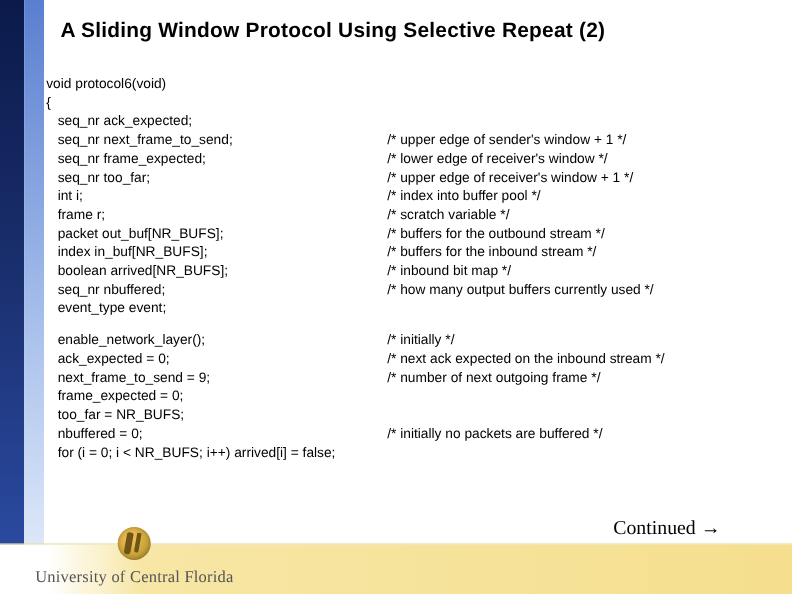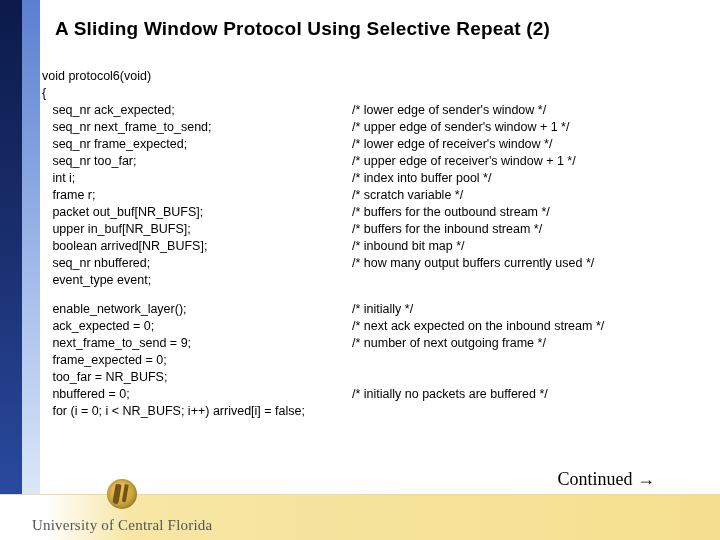--- a/index.html
+++ b/index.html
@@ -138,21 +138,20 @@
     <div class="row">
         <span class="code">void protocol6(void)</span>
       </div>
     <div class="row">
         <span class="code">{</span>
       </div>
 
     <div id="decl-block">
         <div class="row">
           <span class="code">   seq_nr ack_expected;</span>
-          <span class="cmt">/* lower edge of sender's window */</span>
         </div>
         <div class="row">
           <span class="code">   seq_nr next_frame_to_send;</span>
           <span class="cmt">/* upper edge of sender's window + 1 */</span>
         </div>
         <div class="row">
           <span class="code">   seq_nr frame_expected;</span>
           <span class="cmt">/* lower edge of receiver's window */</span>
         </div>
         <div class="row">
@@ -165,21 +164,21 @@
         </div>
         <div class="row">
           <span class="code">   frame r;</span>
           <span class="cmt">/* scratch variable */</span>
         </div>
         <div class="row">
           <span class="code">   packet out_buf[NR_BUFS];</span>
           <span class="cmt">/* buffers for the outbound stream */</span>
         </div>
         <div class="row">
-          <span class="code">   upper in_buf[NR_BUFS];</span>
+          <span class="code">   index in_buf[NR_BUFS];</span>
           <span class="cmt">/* buffers for the inbound stream */</span>
         </div>
         <div class="row">
           <span class="code">   boolean arrived[NR_BUFS];</span>
           <span class="cmt">/* inbound bit map */</span>
         </div>
         <div class="row">
           <span class="code">   seq_nr nbuffered;</span>
           <span class="cmt">/* how many output buffers currently used */</span>
         </div>

